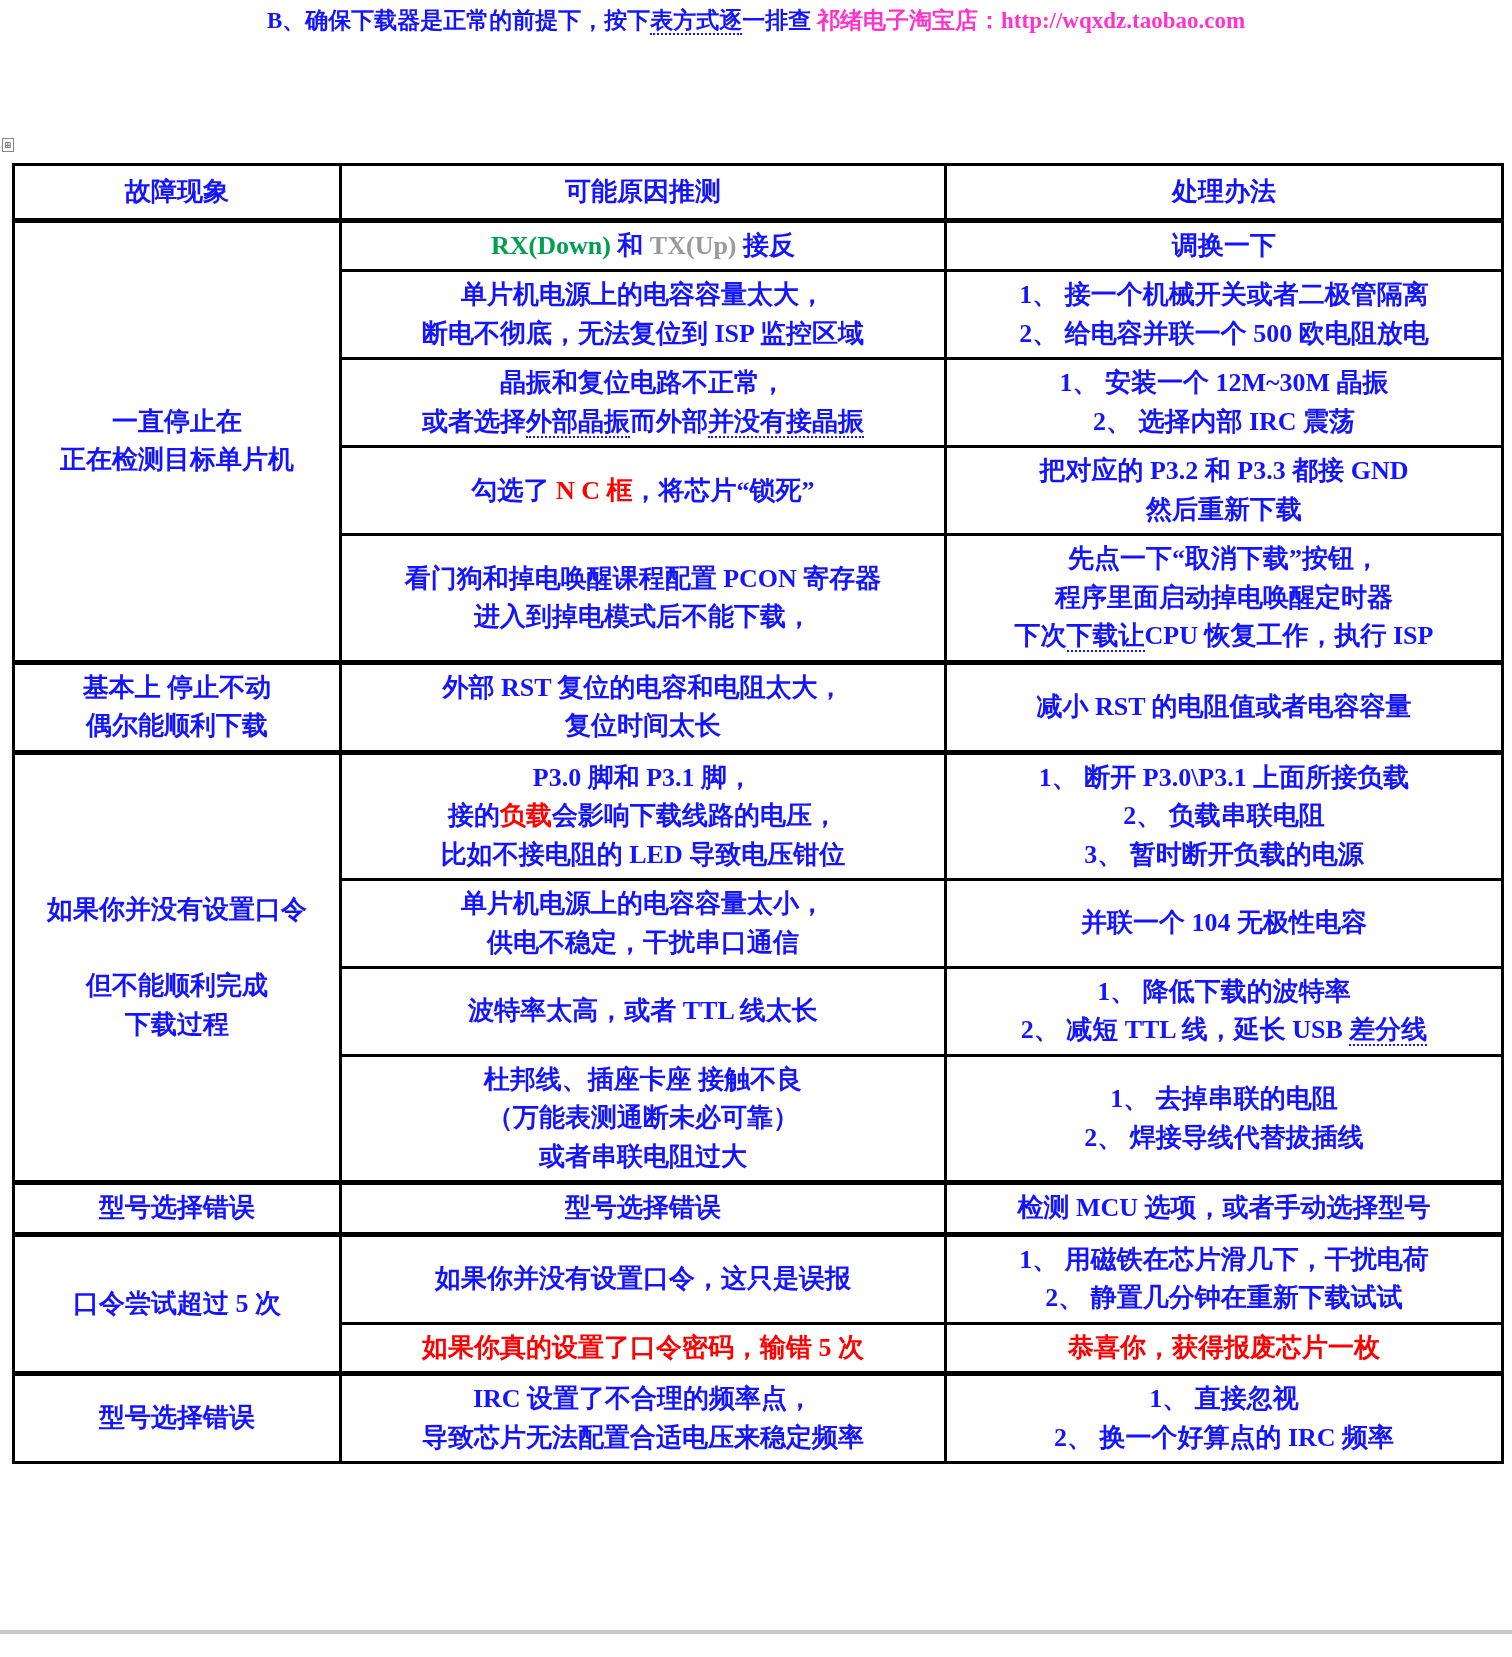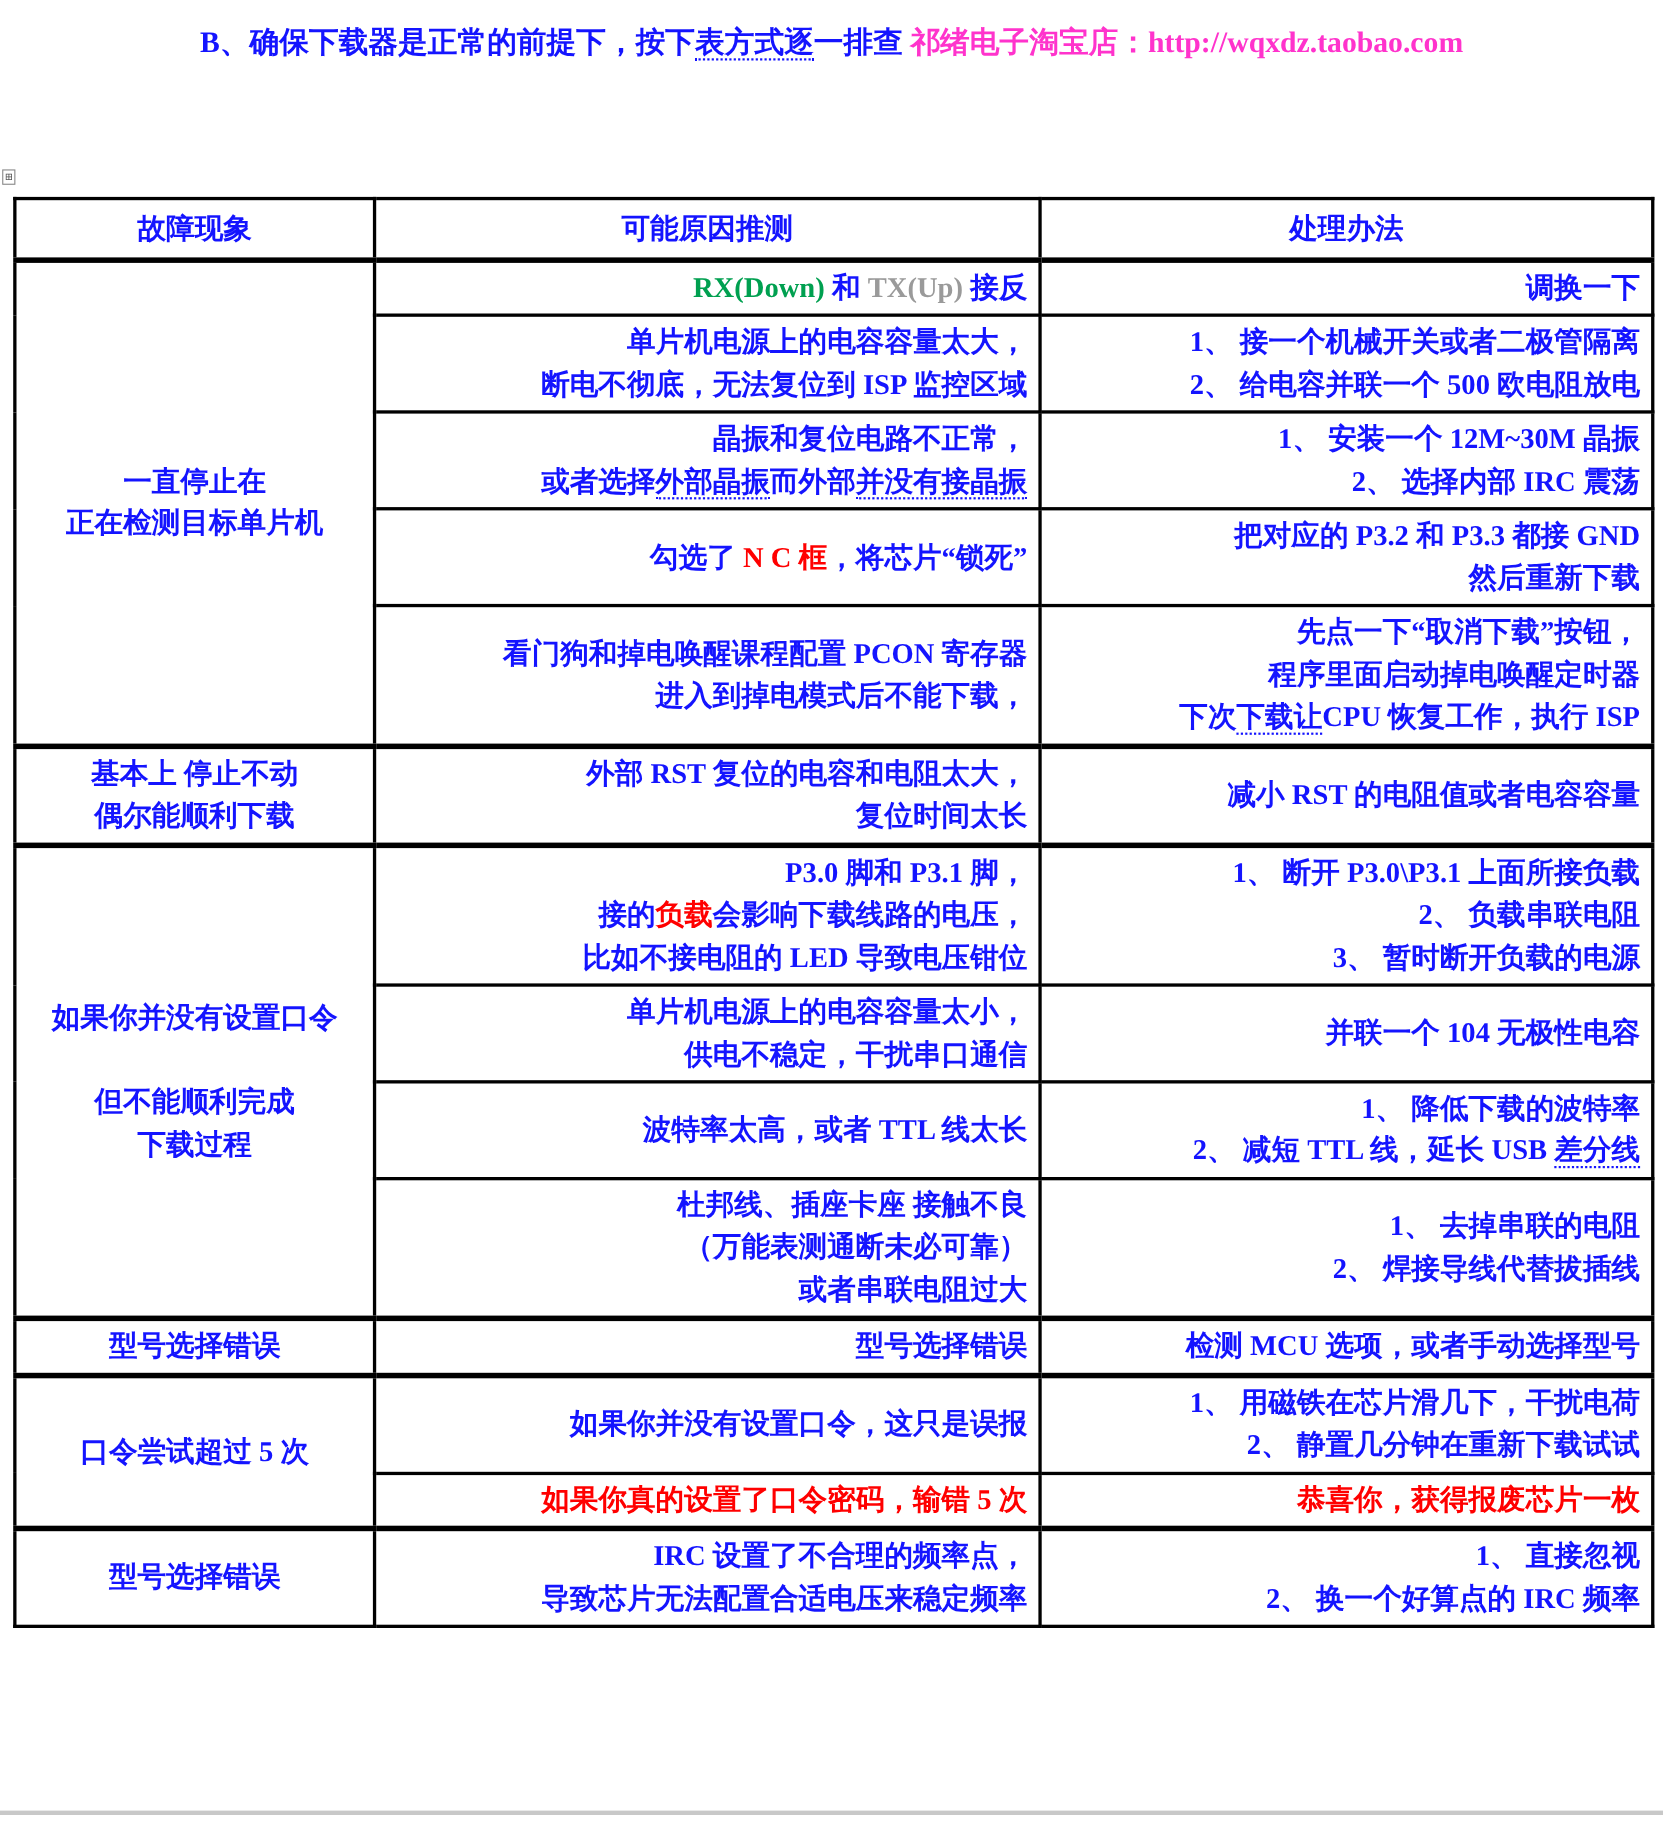--- a/index.html
+++ b/index.html
@@ -29,22 +29,22 @@
     line-height: 1.05;
     text-align: center;
     letter-spacing: 1px;
     padding-top: 6px;
     white-space: nowrap;
     font-family: "Liberation Serif", "DejaVu Serif", serif;
   }
   .subtitle-row {
     text-align: center;
     white-space: nowrap;
-    margin-top: 24px;
-    font-size: 27px;
+    margin-top: 8px;
+    font-size: 23px;
     font-weight: bold;
     line-height: 1.1;
     font-family: "Liberation Serif", "DejaVu Serif", serif;
   }
   .sub-blue { color: #1414ff; }
   .sub-underline {
     color: #1414ff;
     border-bottom: 2px dotted #1414ff;
   }
   .sub-magenta { color: #ff33cc; letter-spacing: 0px; }
@@ -96,21 +96,21 @@
     color: #ff0000;
     font-size: 29px;
     padding: 8px 6px;
     height: 44px;
   }
   td.sym {
     text-align: center;
     font-size: 26px;
   }
   td.cause, td.fix {
-    text-align: right;
+    text-align: center;
   }
   .ln { display: block; white-space: nowrap; }
 
   
   tr.sec-top > td { border-top-width: 5px; }
   td.thickleft { border-left-width: 5px; }
   td.thickright { border-right-width: 5px; }
 
   
   .red   { color: #ff0000; margin-top: 42px; }

